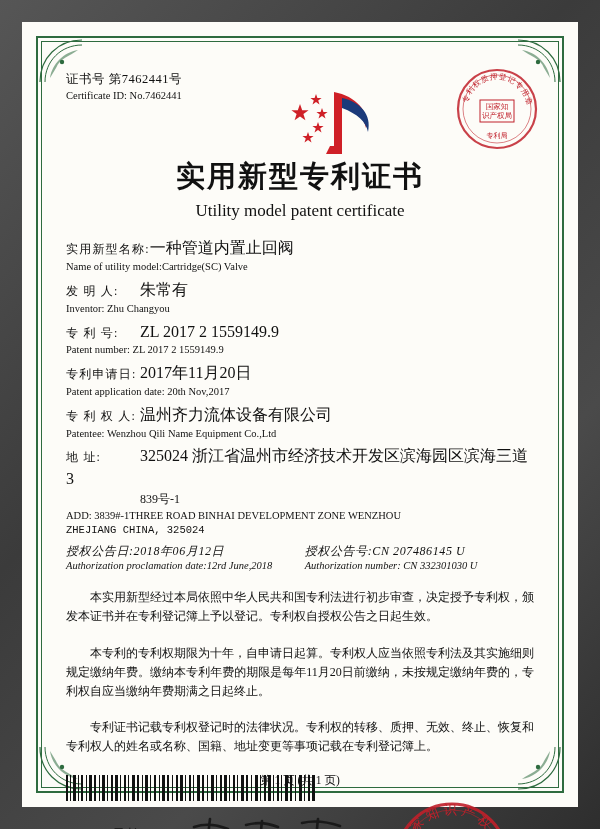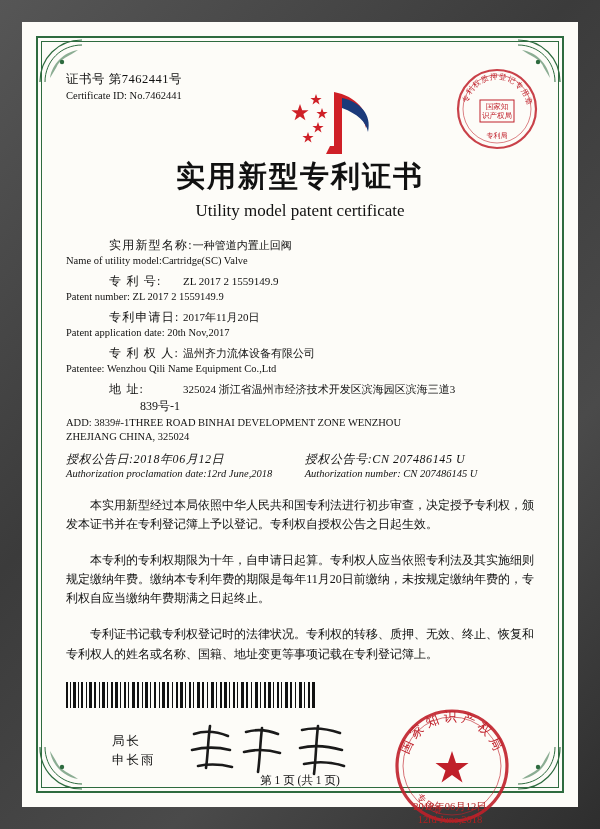--- a/index.html
+++ b/index.html
@@ -117,40 +117,39 @@
   }
   .field {
     margin-bottom: 4px;
     line-height: 1.42;
   }
   .field .lbl-cn {
     display: inline-block;
     min-width: 74px;
     letter-spacing: 1.2px;
     font-size: 12px;
-    margin-left: 43px;
-  }
-  .field .val-cn { font-size: 11px; margin-top: 27px; }
+  }
+  .field .val-cn { font-size: 16px; margin-top: 27px; }
   .field .en {
     display: block;
     font-size: 10.5px;
     margin-top: 0px;
   }
   .addr-cont {
     display: block;
     margin-left: 74px;
     font-size: 12px;
   }
   .addr-en {
     display: block;
     font-size: 10.5px;
     line-height: 1.35;
     margin-top: 1px;
   }
-  .addr-en2 { display:block; font-size:10.5px; line-height:1.35; }
+  .addr-en2 { display:block; font-size:10.5px; line-height:1.35;font-family:Liberation Mono, monospace; }
 
   .two-col {
     display: flex;
     justify-content: space-between;
     margin-top: 6px;
     font-size: 11.5px;
   }
   .two-col .col { width: 49%; font-style: italic; }
   .two-col .cn { font-size: 12px; letter-spacing: .6px;}
   .two-col .en { display:block; font-size: 10.5px; margin-top:0px; }
@@ -301,20 +300,24 @@
       <div class="title-cn">实用新型专利证书</div>
       <div class="title-en">Utility model patent certificate</div>
 
       <div class="fields">
 
         <div class="field">
           <span class="lbl-cn">实用新型名称:</span><span class="val-cn">一种管道内置止回阀</span>
           <span class="en">Name of utility model:Cartridge(SC) Valve</span>
         </div>
 
+        <div class="field">
+          <span class="lbl-cn">发 明 人:</span><span class="val-cn">朱常有</span>
+          <span class="en">Inventor: Zhu Changyou</span>
+        </div>
 
         <div class="field">
           <span class="lbl-cn">专 利 号:</span><span class="val-cn">ZL 2017 2 1559149.9</span>
           <span class="en">Patent number: ZL 2017 2 1559149.9</span>
         </div>
 
         <div class="field">
           <span class="lbl-cn">专利申请日:</span><span class="val-cn">2017年11月20日</span>
           <span class="en">Patent application date: 20th Nov,2017</span>
         </div>
@@ -331,21 +334,21 @@
           <span class="addr-en2">ZHEJIANG CHINA, 325024</span>
         </div>
 
         <div class="two-col">
           <div class="col">
             <span class="cn"><span>授权公告日:</span><span>2018年06月12日</span></span>
             <span class="en">Authorization proclamation date:12rd June,2018</span>
           </div>
           <div class="col">
             <span class="cn"><span>授权公告号:</span><span>CN 207486145 U</span></span>
-            <span class="en">Authorization number: CN 207486145 U</span>
+            <span class="en">Authorization number: CN 332301030 U</span>
           </div>
         </div>
 
       </div>
 
       <div class="para">本实用新型经过本局依照中华人民共和国专利法进行初步审查，决定授予专利权，颁发本证书并在专利登记簿上予以登记。专利权自授权公告之日起生效。</div>
       <div class="para">本专利的专利权期限为十年，自申请日起算。专利权人应当依照专利法及其实施细则规定缴纳年费。缴纳本专利年费的期限是每年11月20日前缴纳，未按规定缴纳年费的，专利权自应当缴纳年费期满之日起终止。</div>
       <div class="para">专利证书记载专利权登记时的法律状况。专利权的转移、质押、无效、终止、恢复和专利权人的姓名或名称、国籍、地址变更等事项记载在专利登记簿上。</div>
 
       <div class="barcode">

